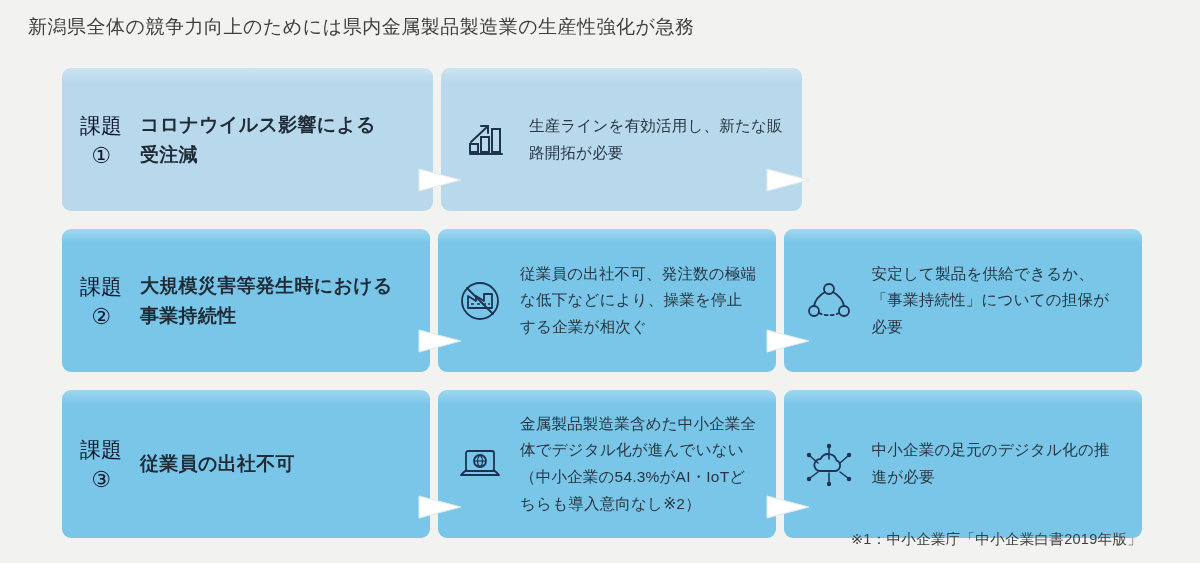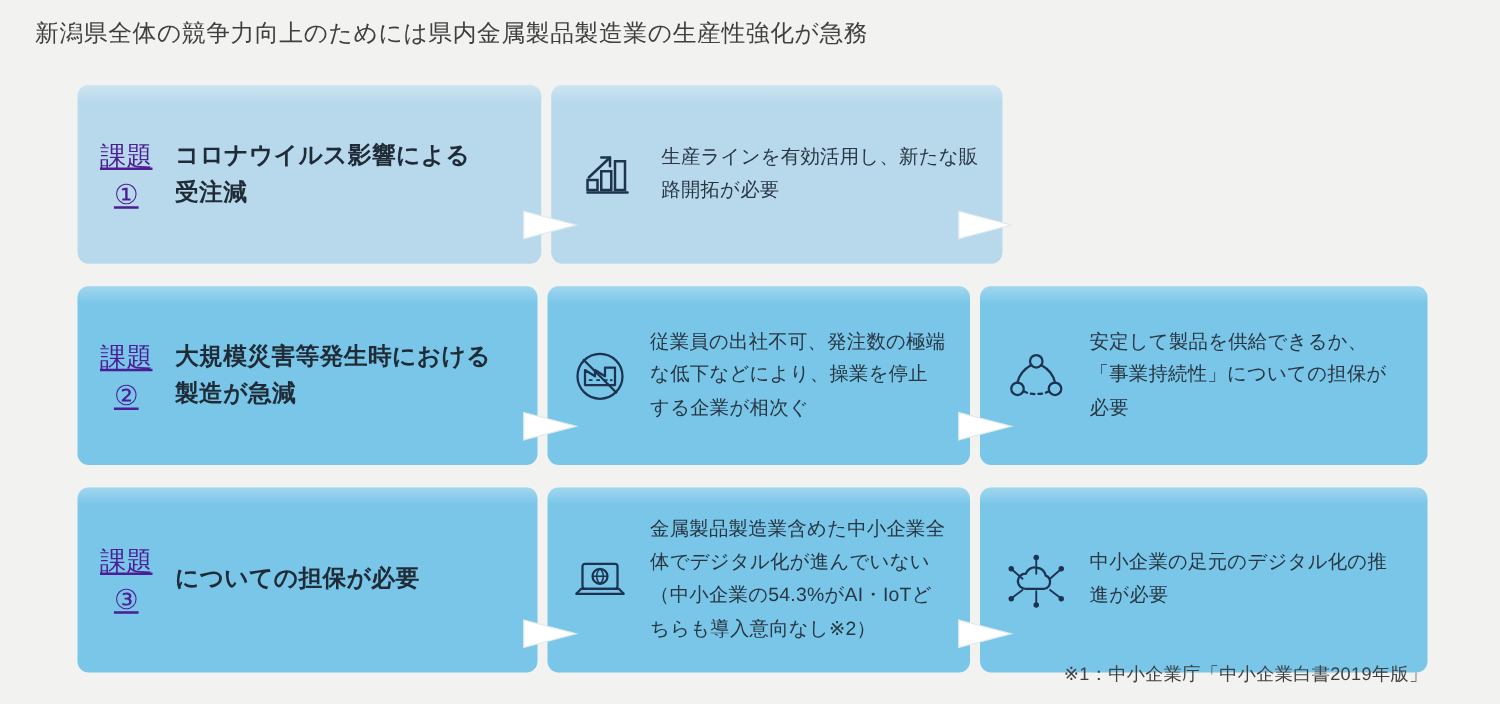--- a/index.html
+++ b/index.html
@@ -75,24 +75,23 @@
   .c1 { display: flex; align-items: center; }
   .kadai {
     width: 78px;
     flex: 0 0 78px;
     display: flex;
     flex-direction: column;
     align-items: center;
     justify-content: center;
     gap: 9px;
     font-size: 21px;
-    color: #4c1d95;
+    color: #0f172a;
     line-height: 1;
     padding-top: 2px;
-    text-decoration: underline;
   }
   .kadai .num { font-size: 22px; }
   .headline {
     flex: 1;
     text-align: left;
     font-size: 19px;
     font-weight: bold;
     line-height: 1.55;
     color: #1f2b36;
     padding-right: 16px;
@@ -199,21 +198,21 @@
 
   <div class="row r2 pal-strong">
 
     <div class="card c1">
       <div class="kadai">
         <span>課題</span>
         <span class="num">②</span>
       </div>
       <div class="headline">
         <div>大規模災害等発生時における</div>
-        <div>製造が急減</div>
+        <div>事業持続性</div>
       </div>
     </div>
 
     <div class="card c2">
       <span class="icon">
         <svg width="46" height="46" viewBox="0 0 46 46" fill="none" stroke="currentColor" stroke-width="1.8">
           <circle cx="23" cy="23" r="18"></circle>
           <path d="M11 30 V18 L19 23 V18 L27 23 V16 H35 V30 Z" stroke-linejoin="round"></path>
           <path d="M14 26 h3 M20 26 h3 M26 26 h3 M31 26 h2" stroke-width="1.4"></path>
           <path d="M10 10 L36 36" stroke-linecap="round"></path>
@@ -249,21 +248,21 @@
   </div>
 
   <div class="row r3 pal-strong">
 
     <div class="card c1">
       <div class="kadai">
         <span>課題</span>
         <span class="num">③</span>
       </div>
       <div class="headline">
-        <div>についての担保が必要</div>
+        <div>従業員の出社不可</div>
       </div>
     </div>
 
     <div class="card c2">
       <span class="icon">
         <svg width="46" height="40" viewBox="0 0 46 40" fill="none" stroke="currentColor" stroke-width="1.8">
           <rect x="9" y="7" width="28" height="20" rx="2"></rect>
           <circle cx="23" cy="17" r="6"></circle>
           <path d="M17 17 h12" stroke-width="1.2"></path>
           <path d="M23 11 C19.5 14 19.5 20 23 23 C26.5 20 26.5 14 23 11Z" stroke-width="1.2"></path>

